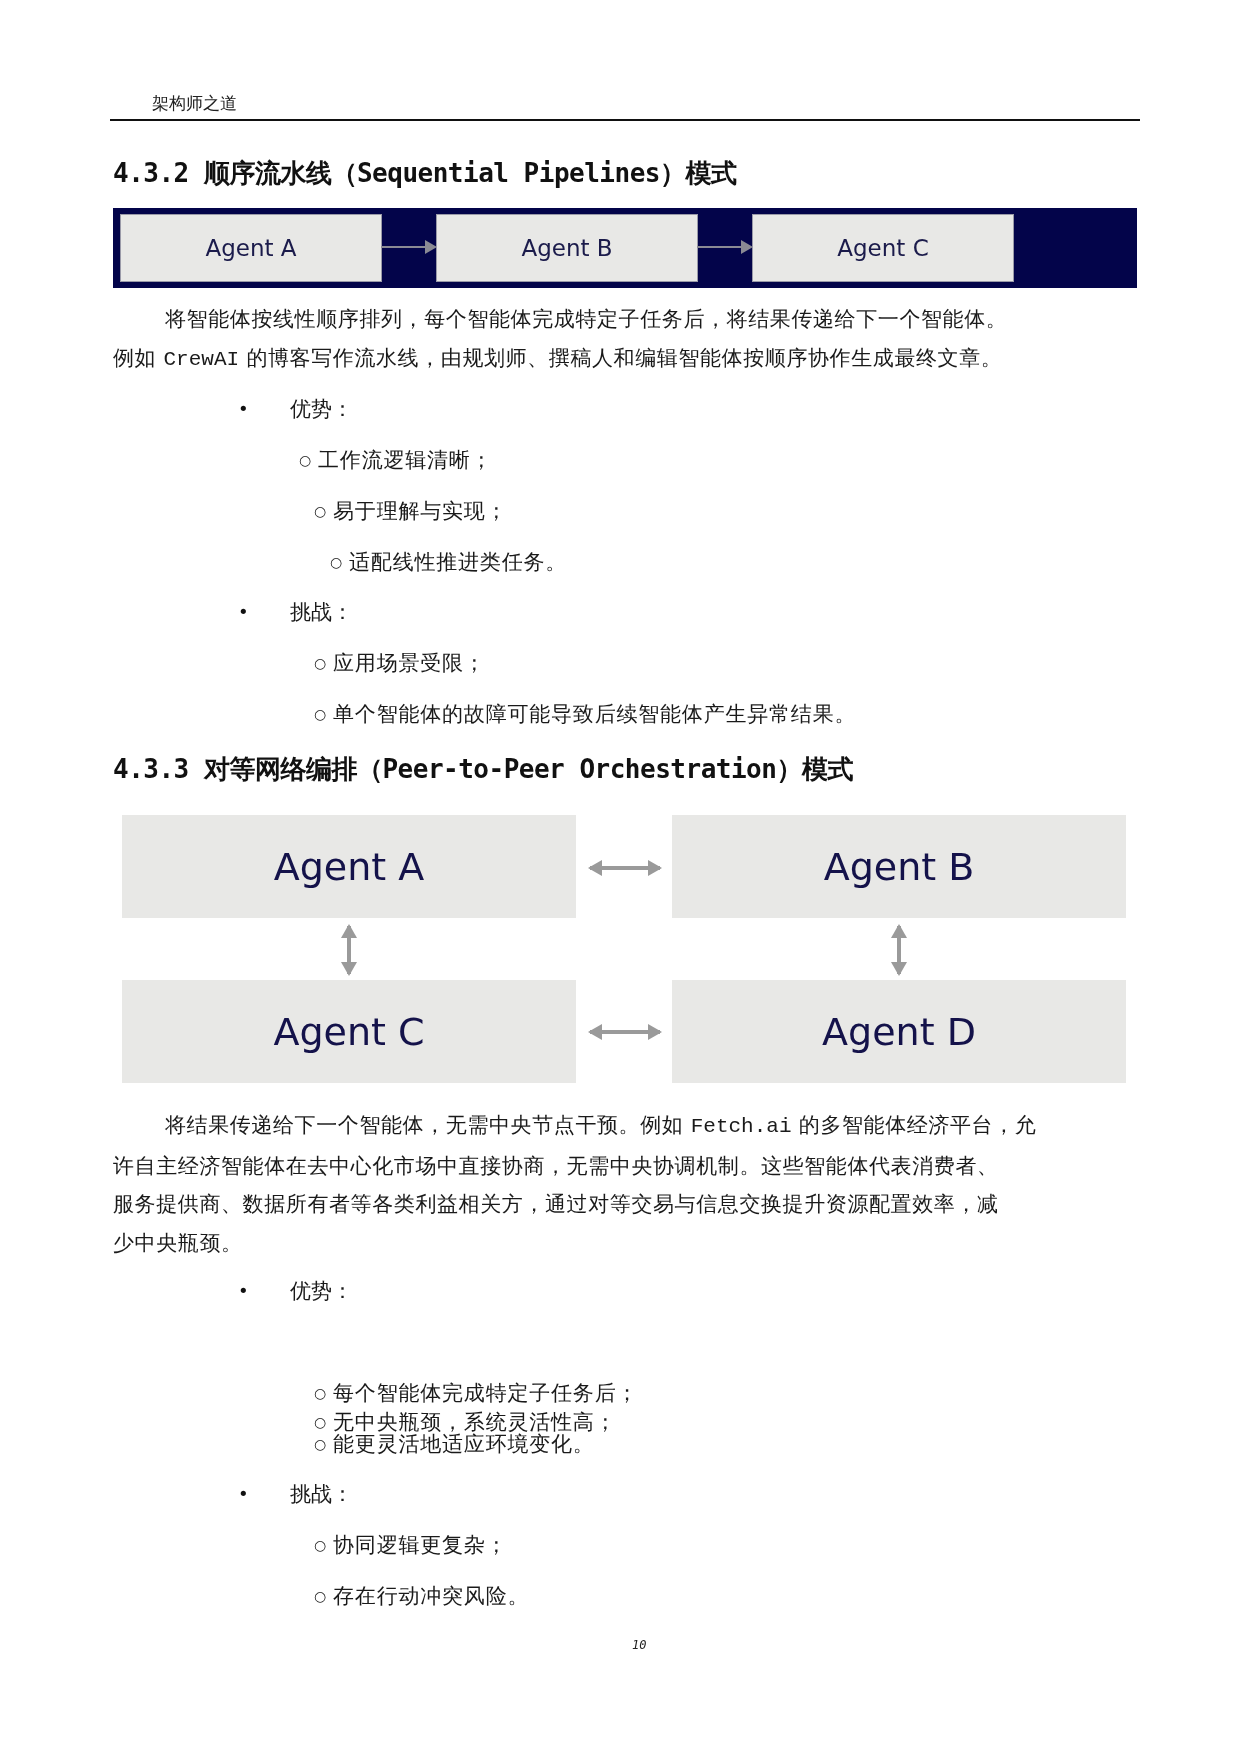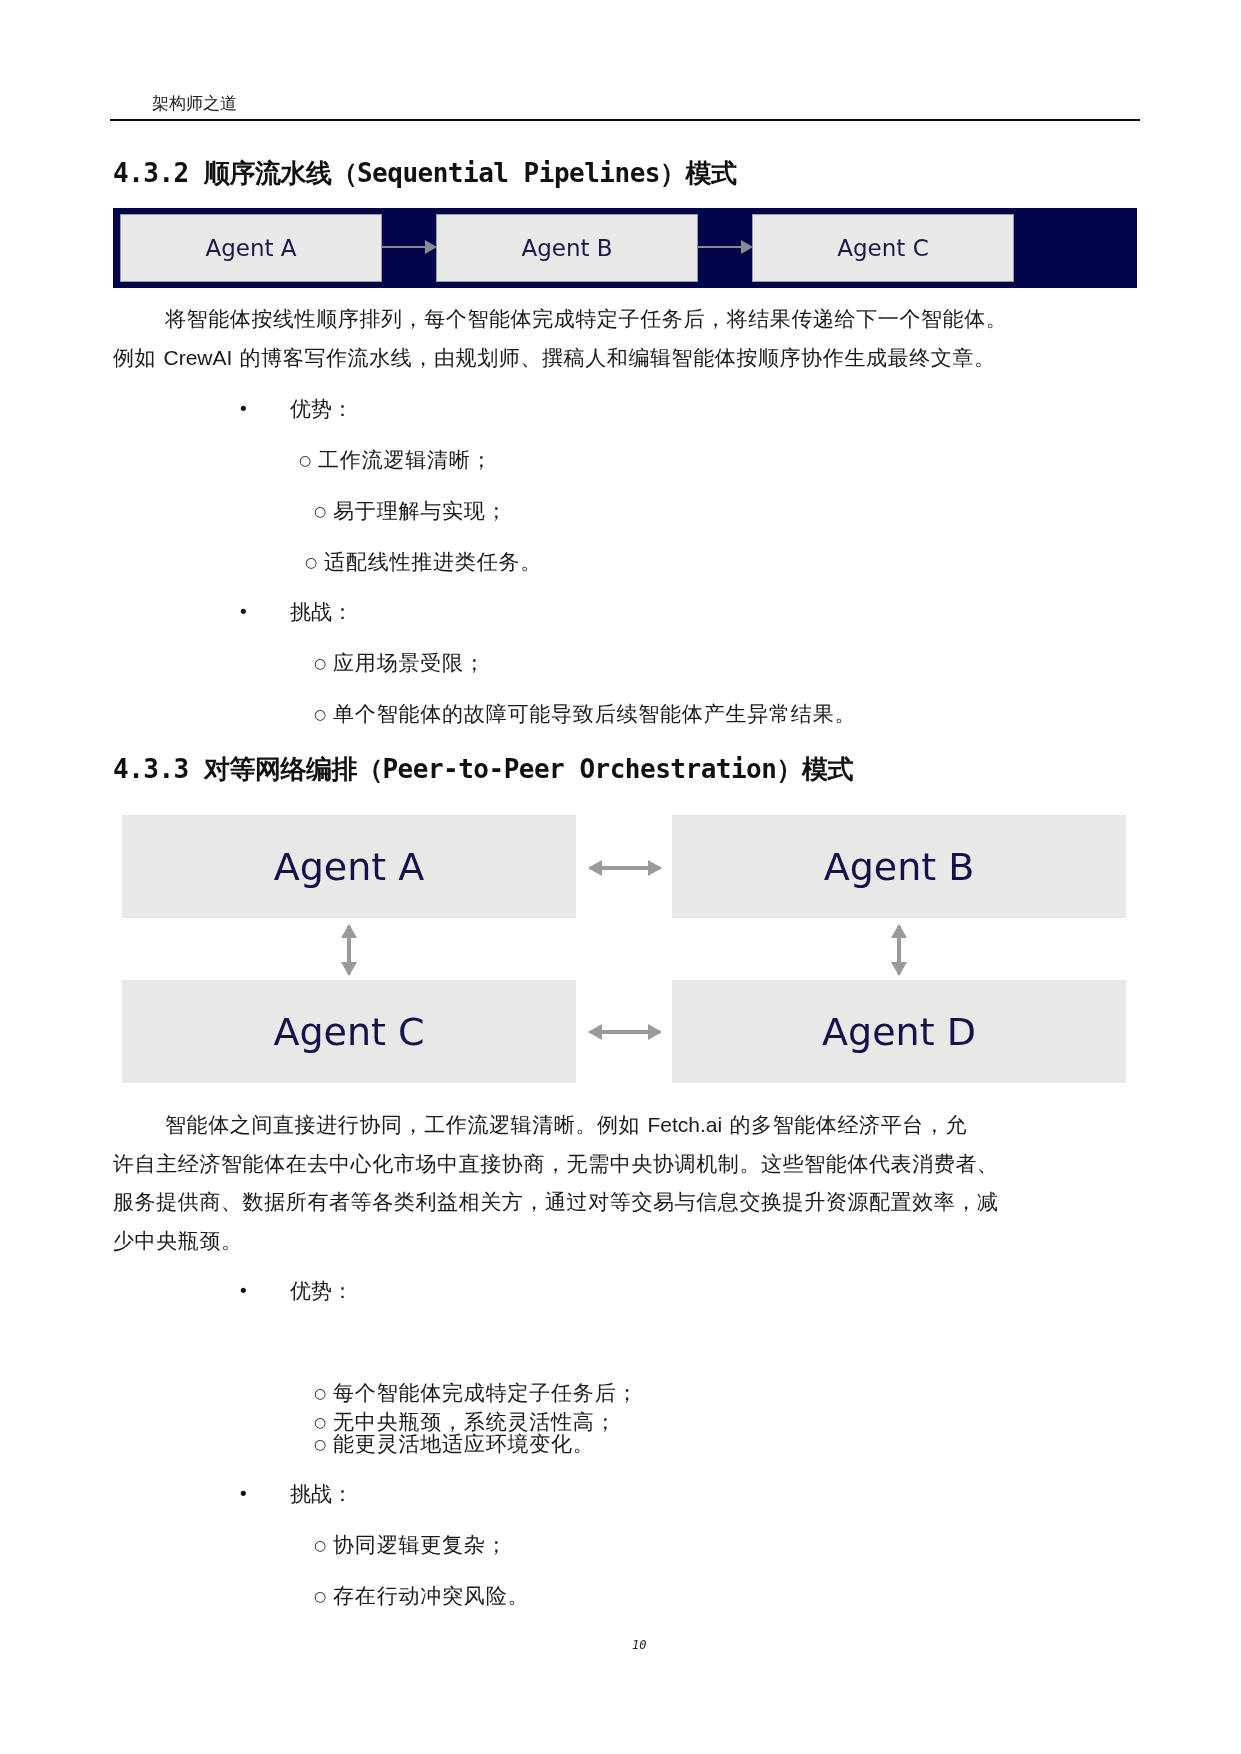--- a/index.html
+++ b/index.html
@@ -4,21 +4,21 @@
 <style>
   html, body { margin:0; padding:0; background:#ffffff; }
   body { width:1241px; height:1754px; position:relative; overflow:hidden;
          font-family:"DejaVu Sans", sans-serif; color:#111; }
   .abs { position:absolute; }
   .running-head { left:152px; top:92px; font-size:17px; color:#222; }
   .head-rule { left:110px; top:119px; width:1030px; height:2px; background:#111; }
   .h2 { font-family:"DejaVu Sans Mono", monospace; font-weight:bold; font-size:26px; color:#111; white-space:nowrap; letter-spacing:-0.5px; }
   .para { left:113px; width:1025px; font-size:21px; line-height:38.5px; color:#1a1a1a; letter-spacing:0.6px; }
   .para .indent { display:inline-block; width:52px; }
-  .para .mono { font-family:Liberation Sans, sans-serif; letter-spacing:0;text-align:center; }
+  .para .mono { font-family:Liberation Mono, monospace; letter-spacing:0;text-align:center; }
   .bullet-dot { font-size:18px; color:#111; }
   .bullet-label { font-size:21px; color:#1a1a1a; }
   .sub-item { font-size:21px; color:#1a1a1a; white-space:nowrap; letter-spacing:0.8px; }
   .sub-item .circ { font-size:14px; margin-right:6px; vertical-align:2px; }
   
   .pipe { left:113px; top:208px; width:1024px; height:80px; background:#03044a; }
   .pipe-box { position:absolute; top:6px; height:66px; background:#e8e8e6; border:1px solid #9a9aa8;
               display:flex; align-items:center; justify-content:center; font-size:23px; color:#1b1b4b; }
   .pipe-arrow { position:absolute; top:38px; height:2px; background:#8a8a94; }
   .pipe-arrow::after { content:""; position:absolute; right:-2px; top:-6px; border-left:12px solid #8a8a94;
@@ -56,42 +56,42 @@
 
 <div class="abs para" style="top:300px;">
   <div><span class="indent"></span><span>将智能体按线性顺序排列，每个智能体完成特定子任务后，将结果传递给下一个智能体。</span></div>
   <div><span>例如 </span><span class="mono">CrewAI</span><span> 的博客写作流水线，由规划师、撰稿人和编辑智能体按顺序协作生成最终文章。</span></div>
 </div>
 
 <div class="abs bullet-dot" style="left:238px; top:398px;">•</div>
 <div class="abs bullet-label" style="left:290px; top:395px;">优势：</div>
 <div class="abs sub-item" style="left:299px; top:446px;"><span class="circ">○</span><span>工作流逻辑清晰；</span></div>
 <div class="abs sub-item" style="left:314px; top:497px;"><span class="circ">○</span><span>易于理解与实现；</span></div>
-<div class="abs sub-item" style="left:305px; top:548px;"><span class="circ">○</span><span>适配线性推进类任务。</span></div>
+<div class="abs sub-item" style="left:330px; top:548px;"><span class="circ">○</span><span>适配线性推进类任务。</span></div>
 
 <div class="abs bullet-dot" style="left:238px; top:601px;">•</div>
 <div class="abs bullet-label" style="left:290px; top:598px;">挑战：</div>
 <div class="abs sub-item" style="left:314px; top:649px;"><span class="circ">○</span><span>应用场景受限；</span></div>
 <div class="abs sub-item" style="left:314px; top:700px;"><span class="circ">○</span><span>单个智能体的故障可能导致后续智能体产生异常结果。</span></div>
 
 <div class="abs h2" style="left:113px; top:752px;">4.3.3 对等网络编排（Peer-to-Peer Orchestration）模式</div>
 
 <div class="abs" style="left:0; top:0; width:1241px; height:1100px; pointer-events:none;">
   <div class="p2p-box" style="left:122px; top:815px; width:454px; height:103px;">Agent A</div>
   <div class="p2p-box" style="left:672px; top:815px; width:454px; height:103px;">Agent B</div>
   <div class="p2p-box" style="left:122px; top:980px; width:454px; height:103px;">Agent C</div>
   <div class="p2p-box" style="left:672px; top:980px; width:454px; height:103px;">Agent D</div>
   <div class="h-arrow" style="left:590px; top:866px; width:70px;"></div>
   <div class="h-arrow" style="left:590px; top:1030px; width:70px;"></div>
   <div class="v-arrow" style="left:347px; top:926px; height:48px;"></div>
   <div class="v-arrow" style="left:897px; top:926px; height:48px;"></div>
 </div>
 
 <div class="abs para" style="top:1106px;">
-  <div><span class="indent"></span><span>智能体之间直接进行协同，工作流逻辑清晰。例如 </span><span class="mono">Fetch.ai</span><span> 的多智能体经济平台，允</span></div>
+  <div><span class="indent"></span><span>将结果传递给下一个智能体，无需中央节点干预。例如 </span><span class="mono">Fetch.ai</span><span> 的多智能体经济平台，允</span></div>
   <div>许自主经济智能体在去中心化市场中直接协商，无需中央协调机制。这些智能体代表消费者、</div>
   <div>服务提供商、数据所有者等各类利益相关方，通过对等交易与信息交换提升资源配置效率，减</div>
   <div>少中央瓶颈。</div>
 </div>
 
 <div class="abs bullet-dot" style="left:238px; top:1280px;">•</div>
 <div class="abs bullet-label" style="left:290px; top:1277px;">优势：</div>
 <div class="abs sub-item" style="left:314px; top:1408px;"><span class="circ">○</span><span>无中央瓶颈，系统灵活性高；</span></div>
 <div class="abs sub-item" style="left:314px; top:1379px;"><span class="circ">○</span><span>每个智能体完成特定子任务后；</span></div>
 <div class="abs sub-item" style="left:314px; top:1430px;"><span class="circ">○</span><span>能更灵活地适应环境变化。</span></div>

